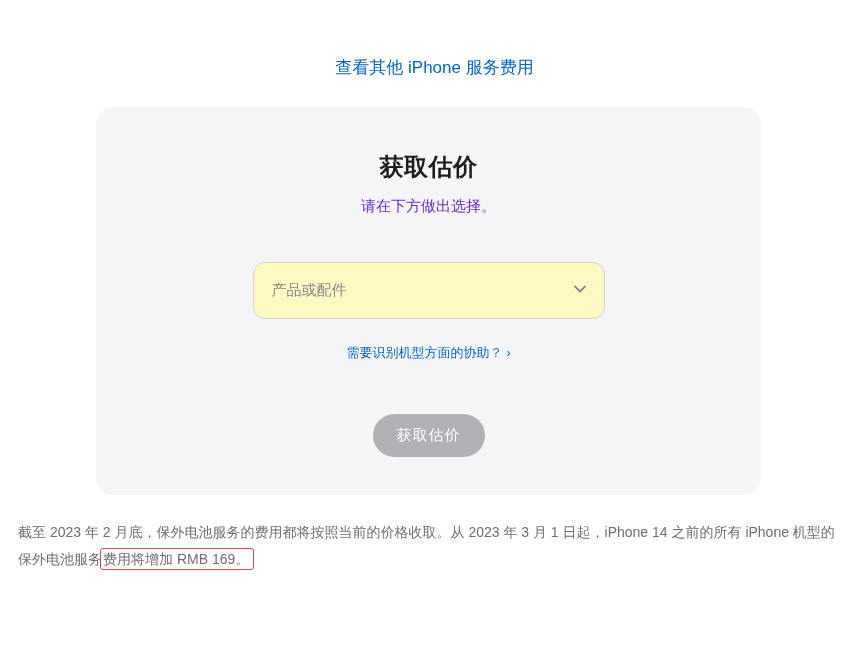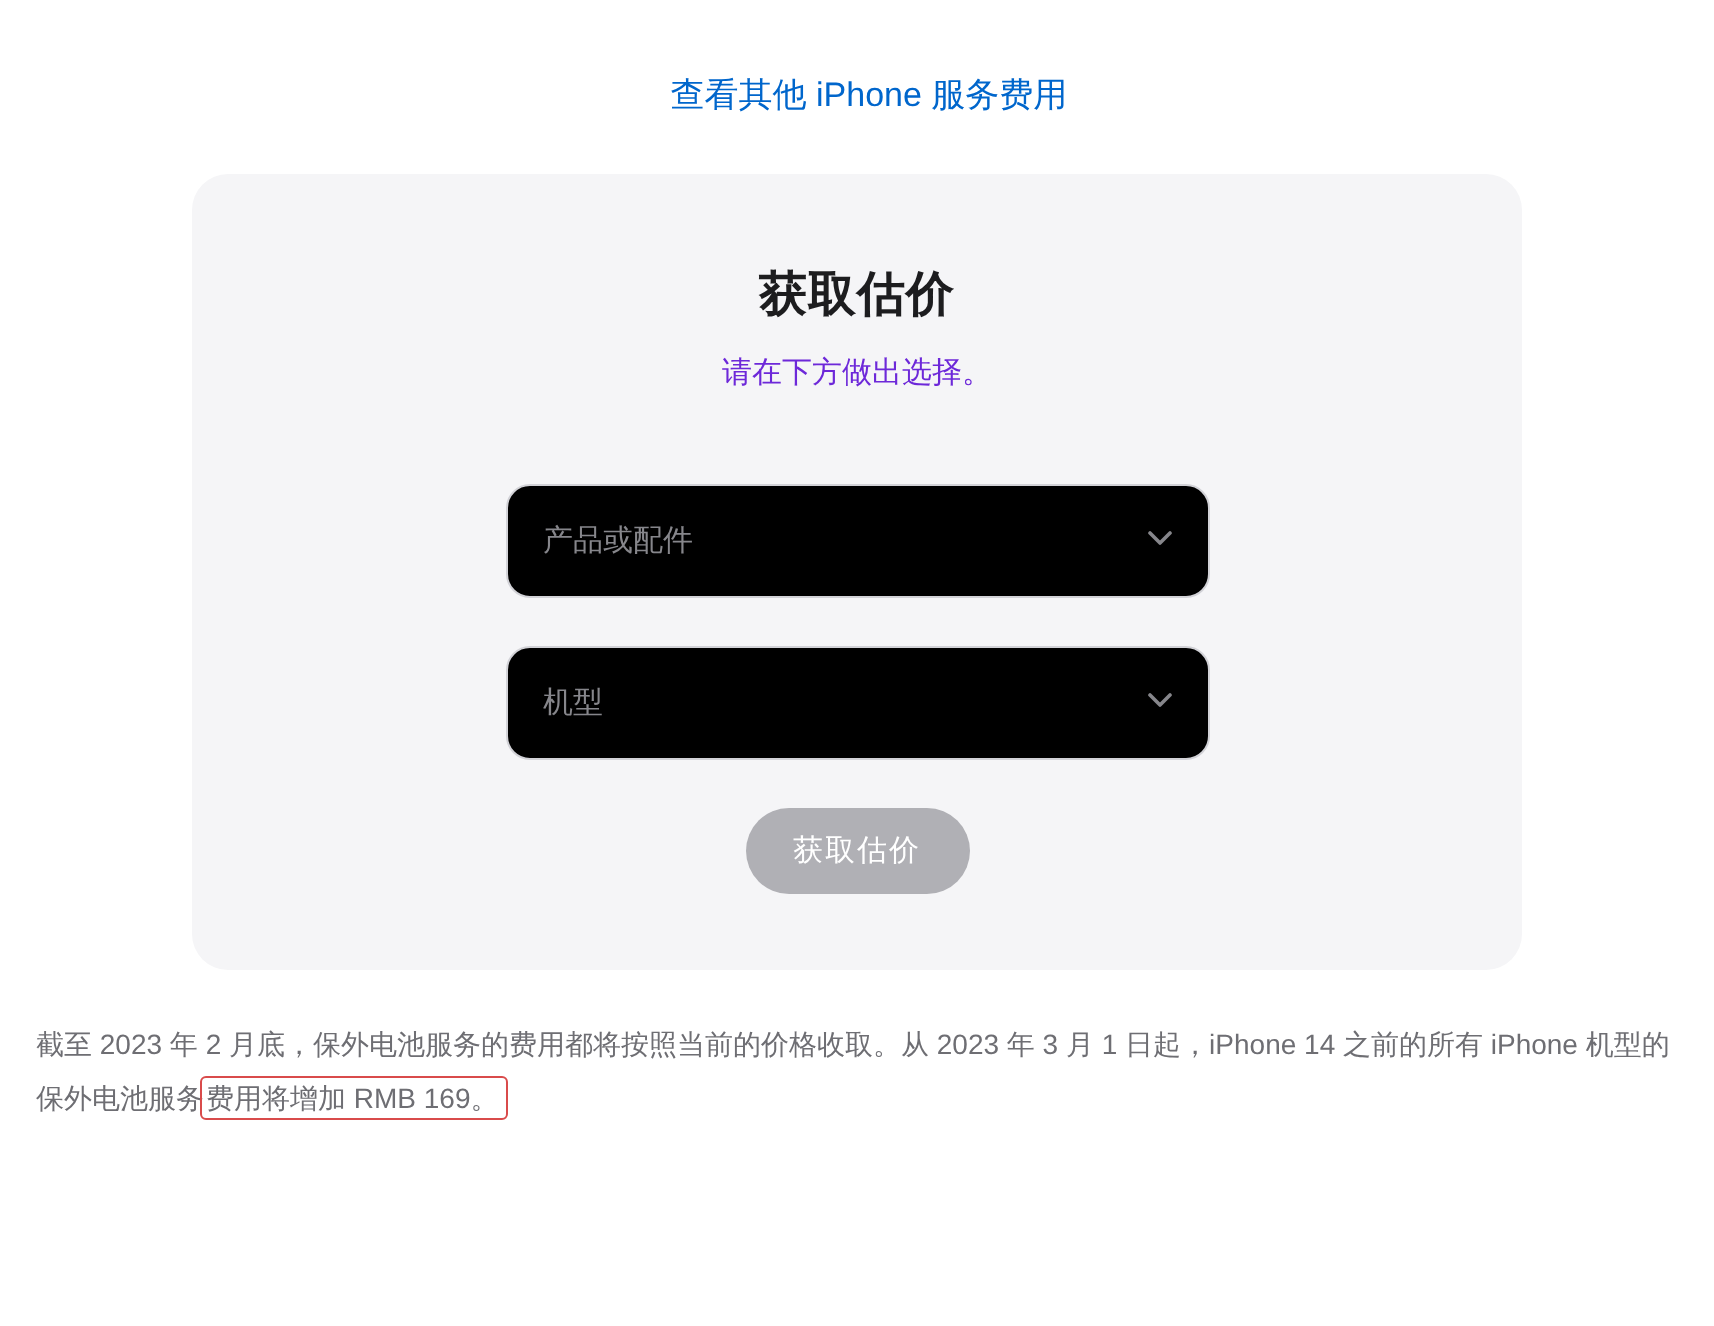--- a/index.html
+++ b/index.html
@@ -10,20 +10,21 @@
     body {
       font-family: -apple-system, BlinkMacSystemFont, "SF Pro Text", "Helvetica Neue", Arial, sans-serif;
       background: #fff;
       width: 857px;
       height: 663px;
       overflow: hidden;
     }
     .top-link {
       text-align: center;
       padding: 36px 0 28px 12px;
+      margin-top: 20px;
     }
     .top-link a {
       color: #0066cc;
       text-decoration: none;
       font-size: 17px;
     }
     .card {
       background: #f5f5f7;
       border-radius: 18px;
       width: 665px;
@@ -43,21 +44,21 @@
       margin-top: 14px;
       margin-bottom: 46px;
     }
     .select-wrapper {
       position: relative;
       width: 352px;
       margin: 0 auto 24px auto;
     }
     .select-box {
       width: 100%;
-      background: #000000;
+      background: #fef9c3;
       border: 1px solid #d2d2d7;
       border-radius: 12px;
       padding: 18px 44px 18px 18px;
       font-size: 15px;
       color: #86868b;
       text-align: left;
       cursor: pointer;
       position: relative;
     }
     .chevron {
@@ -131,31 +132,26 @@
     <div class="select-box">
       <span>产品或配件</span>
       <span class="chevron">
         <svg viewBox="0 0 12 8">
             <path d="M1 1.5 L6 6.5 L11 1.5" stroke="#86868b" stroke-width="1.8" fill="none" stroke-linecap="round" stroke-linejoin="round"></path>
           </svg>
       </span>
     </div>
   </div>
 
-  <div class="select-wrapper">
-    <div class="select-box">
-      <span>机型</span>
-      <span class="chevron">
-        <svg viewBox="0 0 12 8">
-            <path d="M1 1.5 L6 6.5 L11 1.5" stroke="#86868b" stroke-width="1.8" fill="none" stroke-linecap="round" stroke-linejoin="round"></path>
-          </svg>
-      </span>
-    </div>
+
+  <div class="help-link">
+    <a href="#">
+      <span>需要识别机型方面的协助？</span><span class="help-chevron">›</span>
+    </a>
   </div>
-
 
   <button class="submit-btn">获取估价</button>
 </div>
 
 <div class="footer-text">
   <div>
     <span>截至 2023 年 2 月底，保外电池服务的费用都将按照当前的价格收取。从 2023 年 3 月 1 日起，iPhone 14 之前的所有 iPhone 机型的保外电池服务</span><span class="highlight-box">费用将增加 RMB 169。</span>
   </div>
 </div>
 

